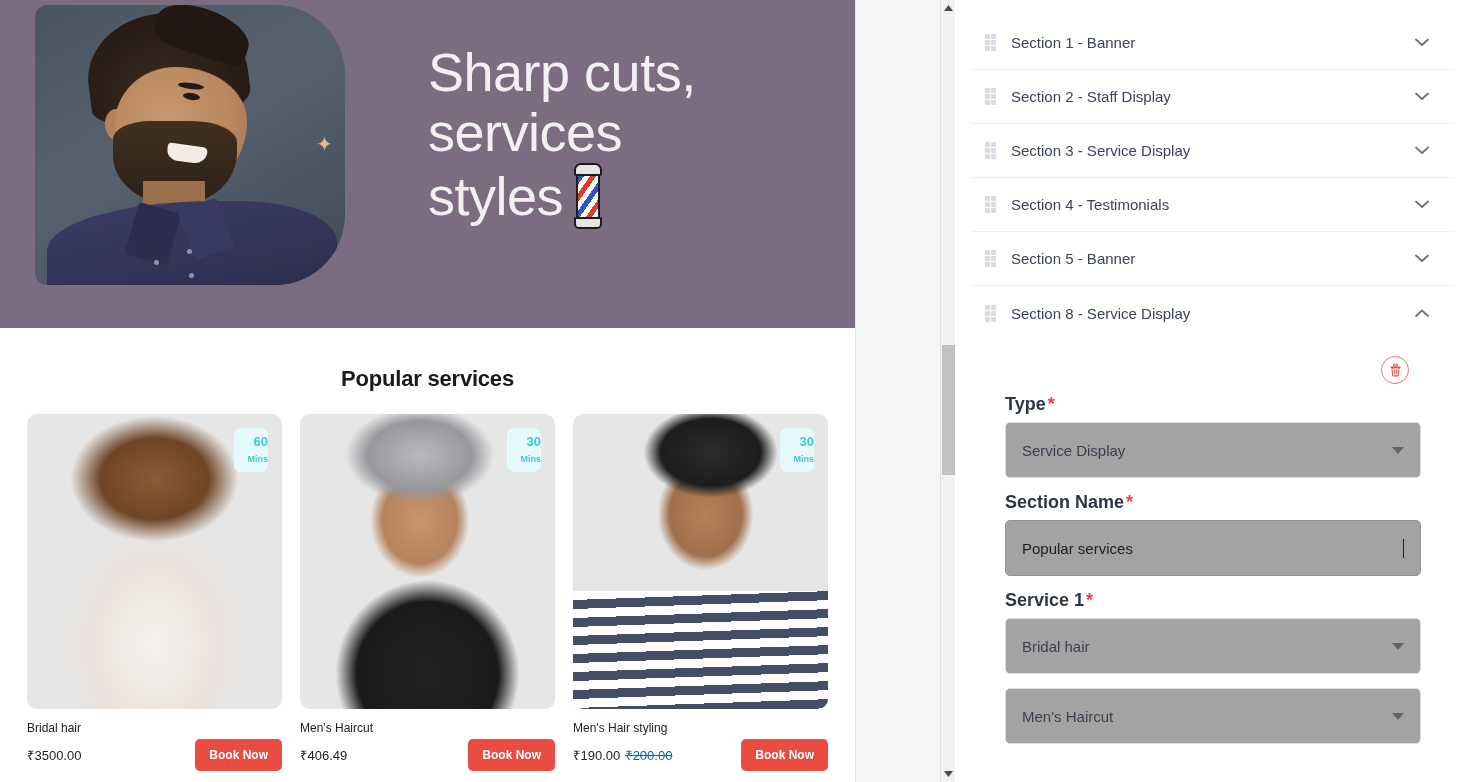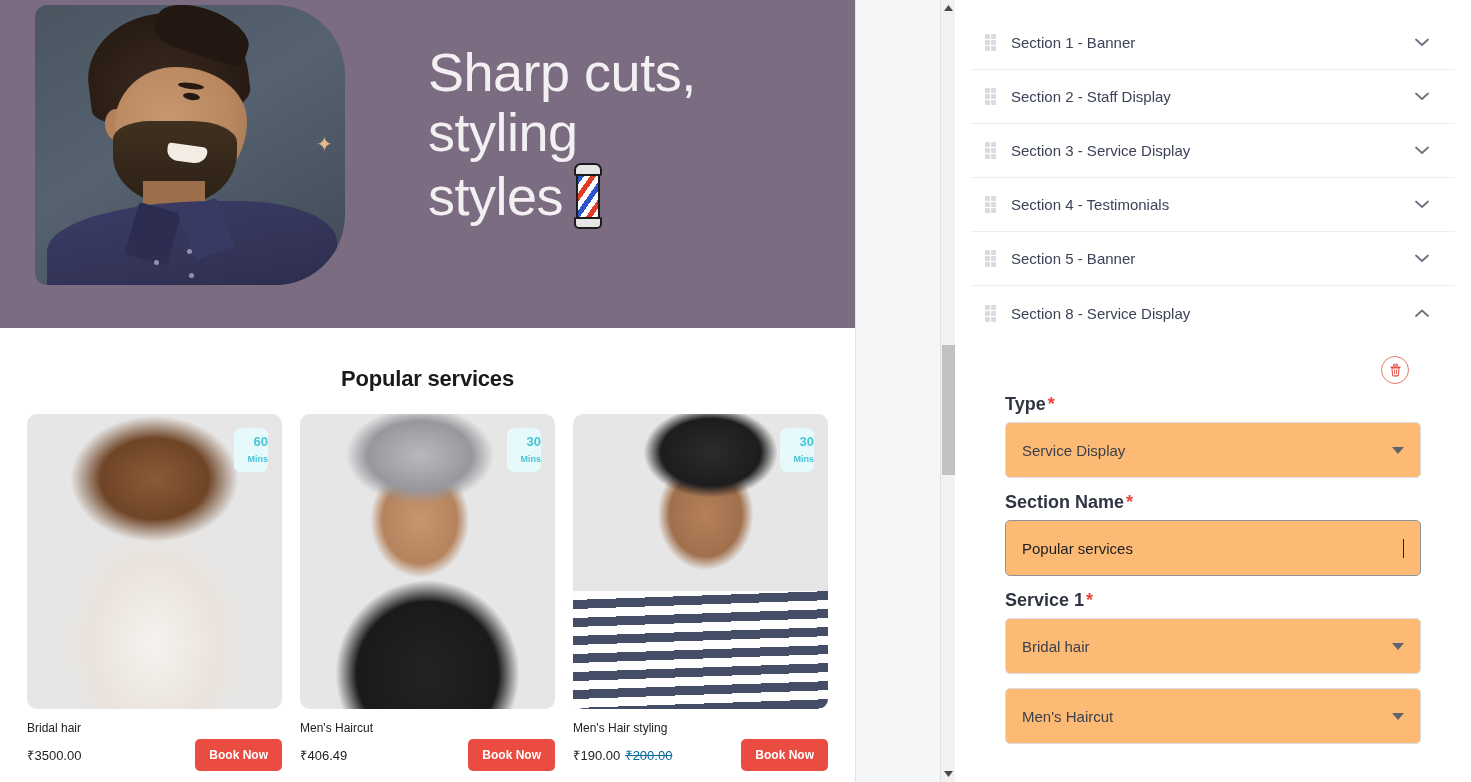--- a/index.html
+++ b/index.html
@@ -326,21 +326,21 @@
   .field-label .req { color: #e8453c; font-weight: bold; margin-left: 2px; }
   .control {
     height: 56px;
     border: 1px solid #d9dde2;
     border-radius: 5px;
     display: flex;
     align-items: center;
     padding: 0 16px;
     font-size: 15px;
     color: #3a3f4b;
-    background: #fdba74;
+    background: #a3a3a3;
     cursor: pointer;
     position: relative;
     gap: 28px;
   }
   .control.focused { border-color: #8e949e; }
   .control .val { flex: 1; }
   .control .val.typed { color: #1b1d21; }
   .caret {
     display: inline-block;
     width: 1px; height: 19px;
@@ -380,21 +380,21 @@
           <div class="p-collar-r"></div>
           <div class="p-btn" style="left:152px; top:244px;"></div>
           <div class="p-btn" style="left:154px; top:268px;"></div>
           <div class="p-btn" style="left:119px; top:255px;"></div>
         </div>
       </div>
       <span class="sparkle">✦</span>
 
       <div class="banner-text">
         <div>Sharp cuts,</div>
-        <div>styling</div>
+        <div>services</div>
         <div style="display:flex;align-items:center;">
           <span>styles</span>
           <span class="barber-pole">
             <span class="bp-body"></span>
             <span class="bp-cap-t"></span>
             <span class="bp-cap-b"></span>
           </span>
         </div>
       </div>
     </div>

